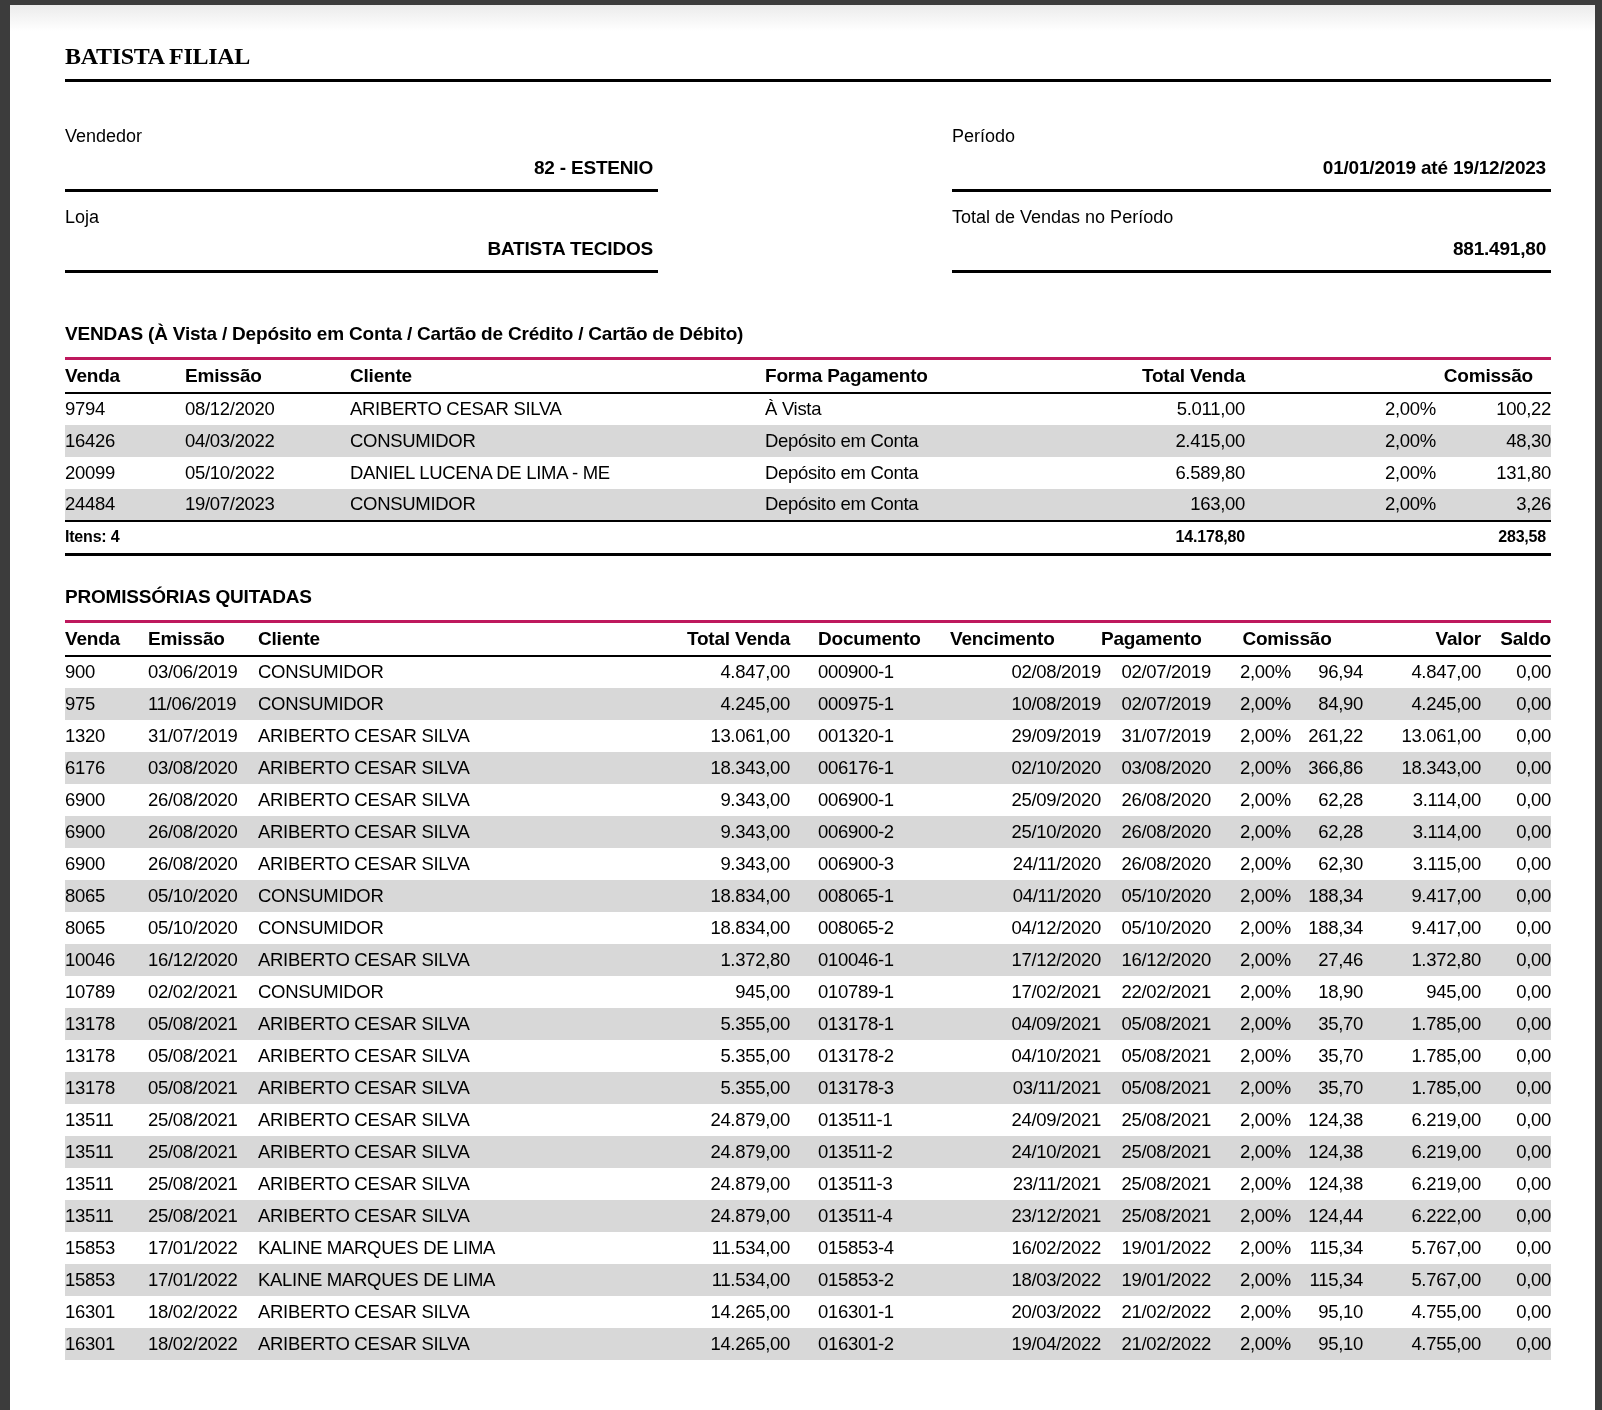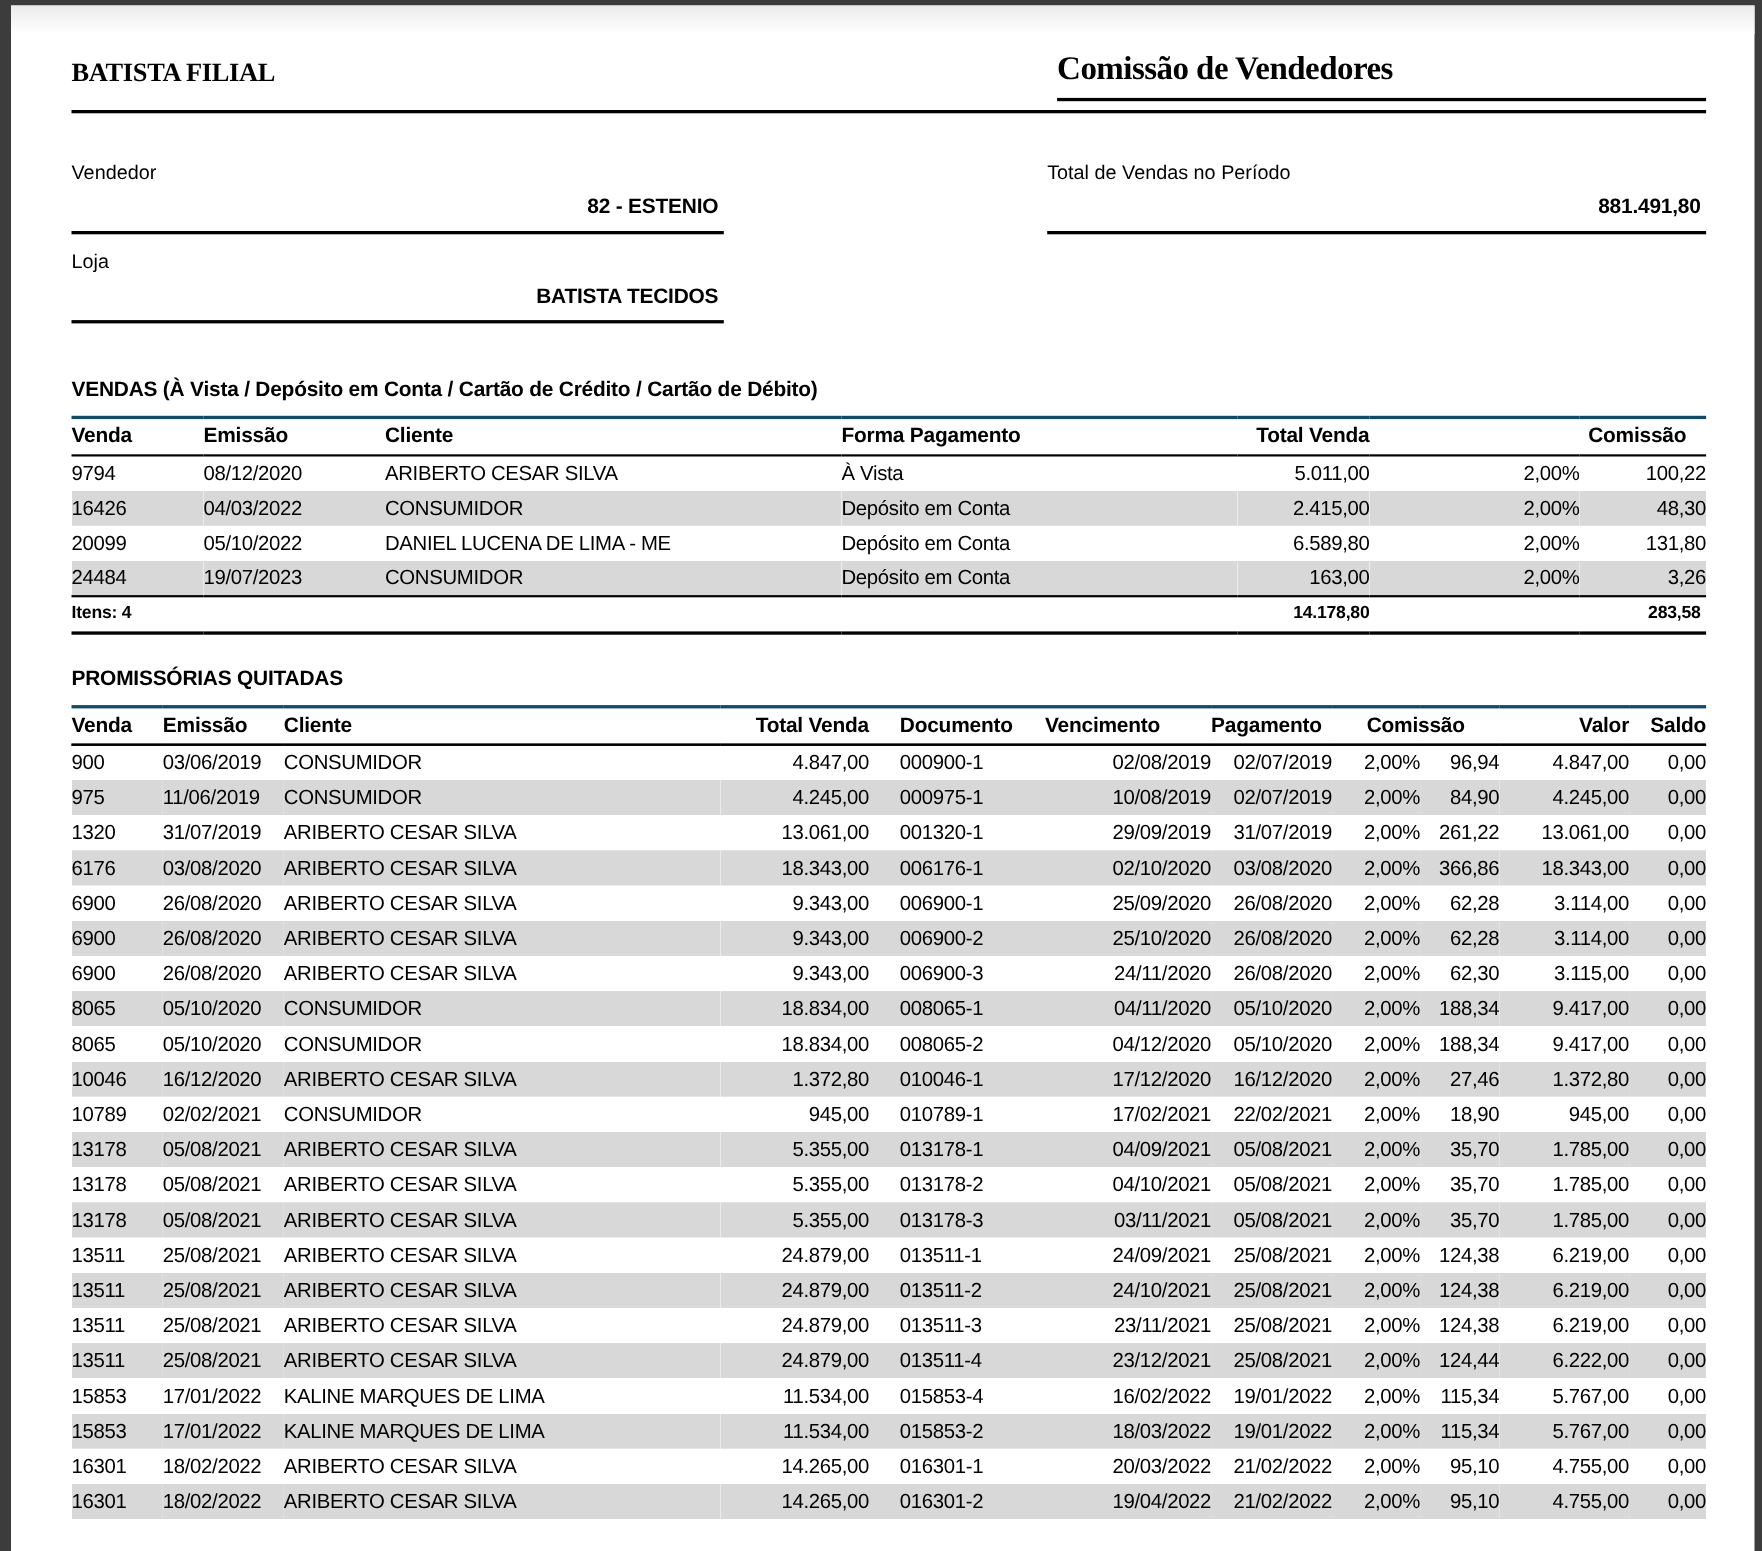--- a/index.html
+++ b/index.html
@@ -43,21 +43,21 @@
   .field { border-bottom:3px solid #000; padding-bottom:7px; }
   .field + .field { margin-top:13px; }
   .flabel { font-size:18px; line-height:24px; }
   .fvalue { font-size:19px; font-weight:bold; line-height:28px; text-align:right; padding-right:5px; margin-top:6px; letter-spacing:-0.2px; }
 
   
   .section-title { font-size:19px; font-weight:bold; letter-spacing:-0.2px; }
   .sec-vendas { margin-top:50px; }
   .sec-prom   { margin-top:30px; }
 
-  table { border-collapse:collapse; table-layout:fixed; width:1486px; margin-top:12px; border-top:3px solid #0c4a6e; }
+  table { border-collapse:collapse; table-layout:fixed; width:1486px; margin-top:12px; border-top:3px solid #be185d; }
   thead th {
     font-size:19px; font-weight:bold; height:34px; text-align:left;
     border-bottom:2px solid #000; white-space:nowrap; overflow:visible;
     vertical-align:middle; letter-spacing:-0.2px;
   }
   tbody td {
     font-size:18.5px; height:32px; vertical-align:middle;
     white-space:nowrap; overflow:hidden; letter-spacing:-0.3px;
   }
   tbody tr:nth-child(even) { background:#d8d8d8; }
@@ -73,40 +73,41 @@
 </style>
 </head>
 <body>
 
 <div class="page">
   <div class="content">
 
     <div class="header-row">
       <div class="company-block">
         <div class="company-name">BATISTA FILIAL</div>
-      </div>
-      <div class="title-block">
-        <div class="report-title">Comissão de Vendedores</div>
       </div>
     </div>
 
     <div class="full-rule"></div>
 
     <div class="fields-row">
       <div class="field-col left">
         <div class="field">
           <div class="flabel">Vendedor</div>
           <div class="fvalue">82 - ESTENIO</div>
         </div>
         <div class="field">
           <div class="flabel">Loja</div>
           <div class="fvalue">BATISTA TECIDOS</div>
         </div>
       </div>
       <div class="field-col right">
+        <div class="field">
+          <div class="flabel">Período</div>
+          <div class="fvalue">01/01/2019 até 19/12/2023</div>
+        </div>
         <div class="field">
           <div class="flabel">Total de Vendas no Período</div>
           <div class="fvalue">881.491,80</div>
         </div>
       </div>
     </div>
 
     <div class="sec-vendas">
       <div class="section-title">VENDAS (À Vista / Depósito em Conta / Cartão de Crédito / Cartão de Débito)</div>
       <table>

